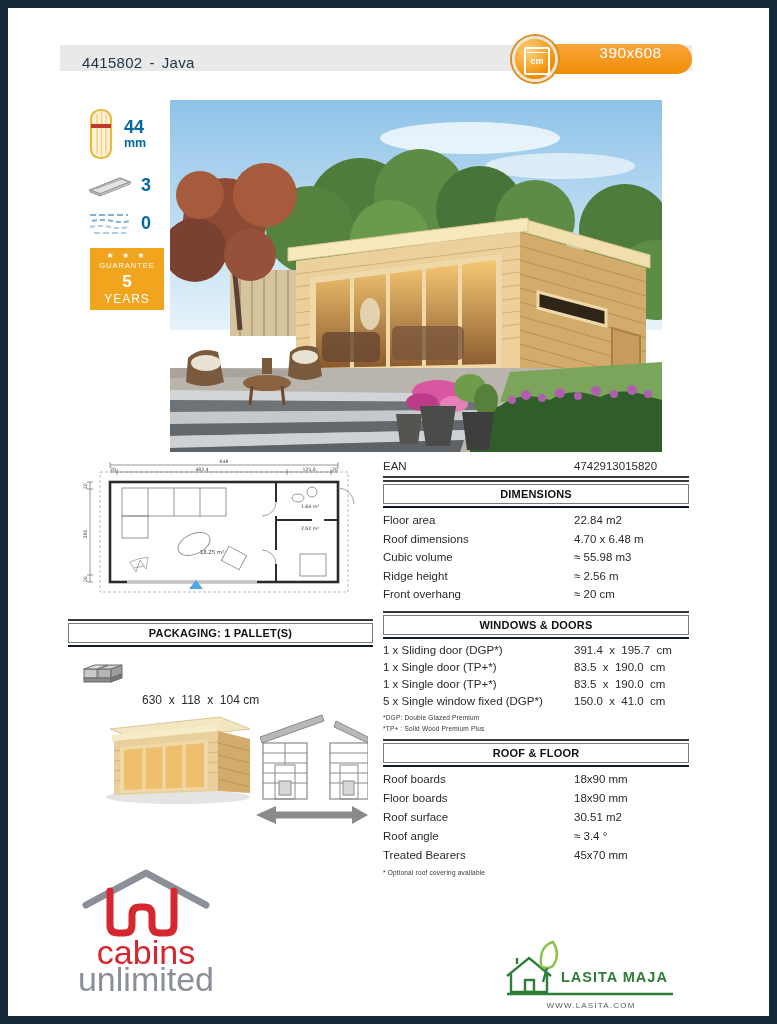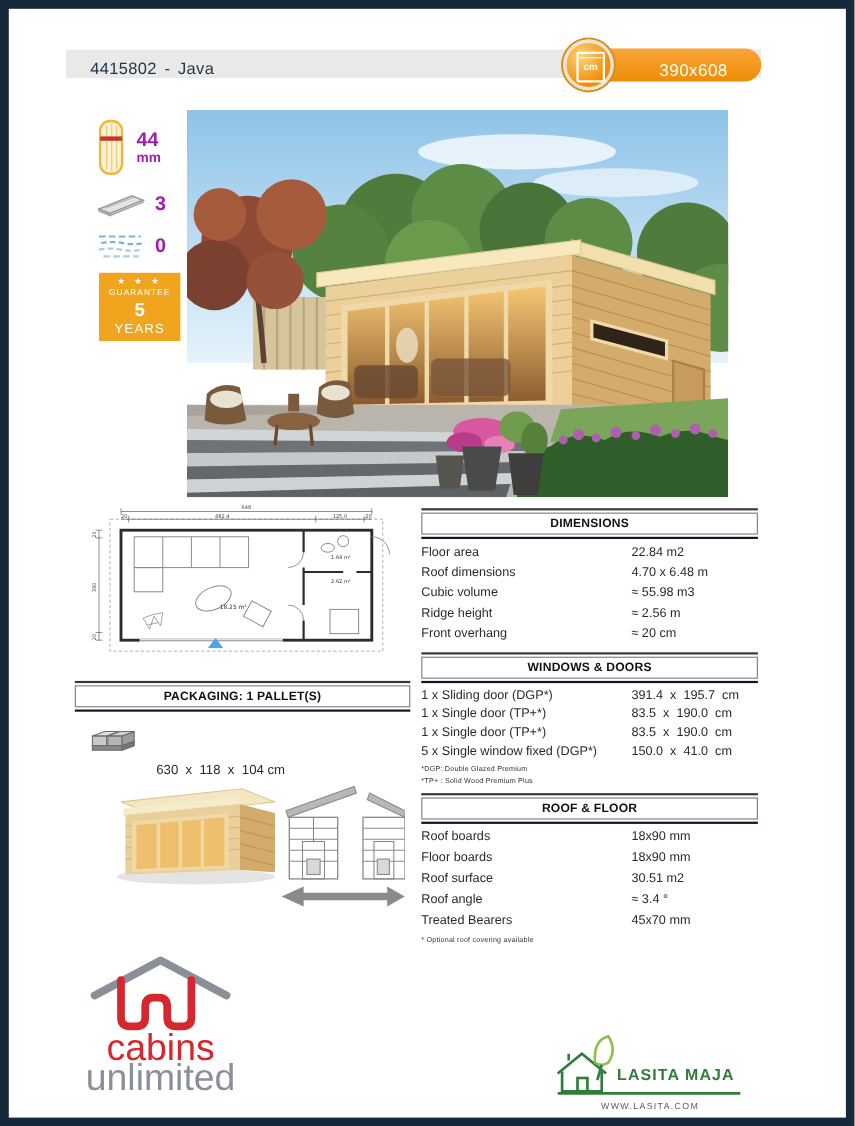--- a/index.html
+++ b/index.html
@@ -7,35 +7,35 @@
         border:8px solid #16293b;background:#fff;overflow:hidden;
         font-family:"Liberation Sans","DejaVu Sans",sans-serif;color:#2a2a2a;}
 
   
   .header-bar{position:absolute;left:52px;top:37px;width:632px;height:26px;
               background:#e9e9e9;display:flex;align-items:flex-end;padding-left:22px;
               box-sizing:border-box;font-size:15px;color:#22374a;letter-spacing:.3px;}
   .header-bar span{margin-right:7px;}
   .size-pill{position:absolute;left:527px;top:36px;width:157px;height:30px;
              background:linear-gradient(#f9a53c,#ef8d04);border-radius:16px;
-             display:flex;align-items:flex-end;justify-content:center;padding-left:34px;
+             display:flex;align-items:flex-start;justify-content:center;padding-left:34px;
              box-sizing:border-box;color:#fff;font-size:15.5px;letter-spacing:.4px;}
   .cm-circle{position:absolute;left:504px;top:28px;width:46px;height:46px;border-radius:50%;
              background:radial-gradient(circle at 35% 30%,#ffd27a,#f08b00 72%);
              border:3px solid #ece4d2;box-shadow:0 0 0 2px #d88f1f;box-sizing:border-box;}
   .cm-frame{position:absolute;left:9px;top:8px;width:22px;height:24px;border:2px solid #fff;
             border-radius:2px;display:flex;align-items:center;justify-content:center;
             color:#fff;font-size:9px;font-weight:bold;}
   .cm-frame:before{content:"";position:absolute;top:3px;left:1px;right:1px;height:0;
             border-top:1.5px solid #fff;}
 
   
   .spec-col{position:absolute;left:80px;top:100px;width:100px;}
   .spec-row{display:flex;align-items:center;gap:9px;margin-bottom:12px;}
-  .num-orange{color:#a21caf;font-weight:bold;font-size:18px;line-height:1;}
+  .num-orange{color:#0369a1;font-weight:bold;font-size:18px;line-height:1;}
   .wall-num{display:flex;flex-direction:column;line-height:1.05;}
   .wall-num .u{font-size:12.5px;}
   .guarantee{width:74px;height:62px;background:#f1a51f;color:#fff;text-align:center;
              margin-top:4px;margin-left:2px;display:flex;flex-direction:column;
              justify-content:center;line-height:1.25;}
   .guarantee .stars{font-size:8px;letter-spacing:3px;}
   .guarantee .glabel{font-size:7.5px;letter-spacing:1px;}
   .guarantee .gval{font-size:17px;font-weight:bold;}
   .guarantee .gunit{font-size:12px;letter-spacing:1px;}
 
@@ -322,20 +322,24 @@
       <text x="15" y="121" transform="rotate(-90 15 121)">20</text>
     </g>
     <g font-size="5.4" fill="#333333" font-family="'DejaVu Sans',sans-serif" text-anchor="middle">
       <text x="140" y="96">18.25 m²</text>
       <text x="238" y="50" font-size="4.6">1.64 m²</text>
       <text x="238" y="72" font-size="4.6">2.62 m²</text>
     </g>
   </svg>
 
   <div class="tables">
+    <div class="ean-row">
+      <span class="lbl">EAN</span>
+      <span class="val">4742913015820</span>
+    </div>
 
     <div class="sec">
       <div class="sec-inner">DIMENSIONS</div>
     </div>
     <div class="rows">
       <div class="trow">
           <span class="lbl">Floor area</span>
           <span class="val">22.84 m2</span>
         </div>
       <div class="trow">

